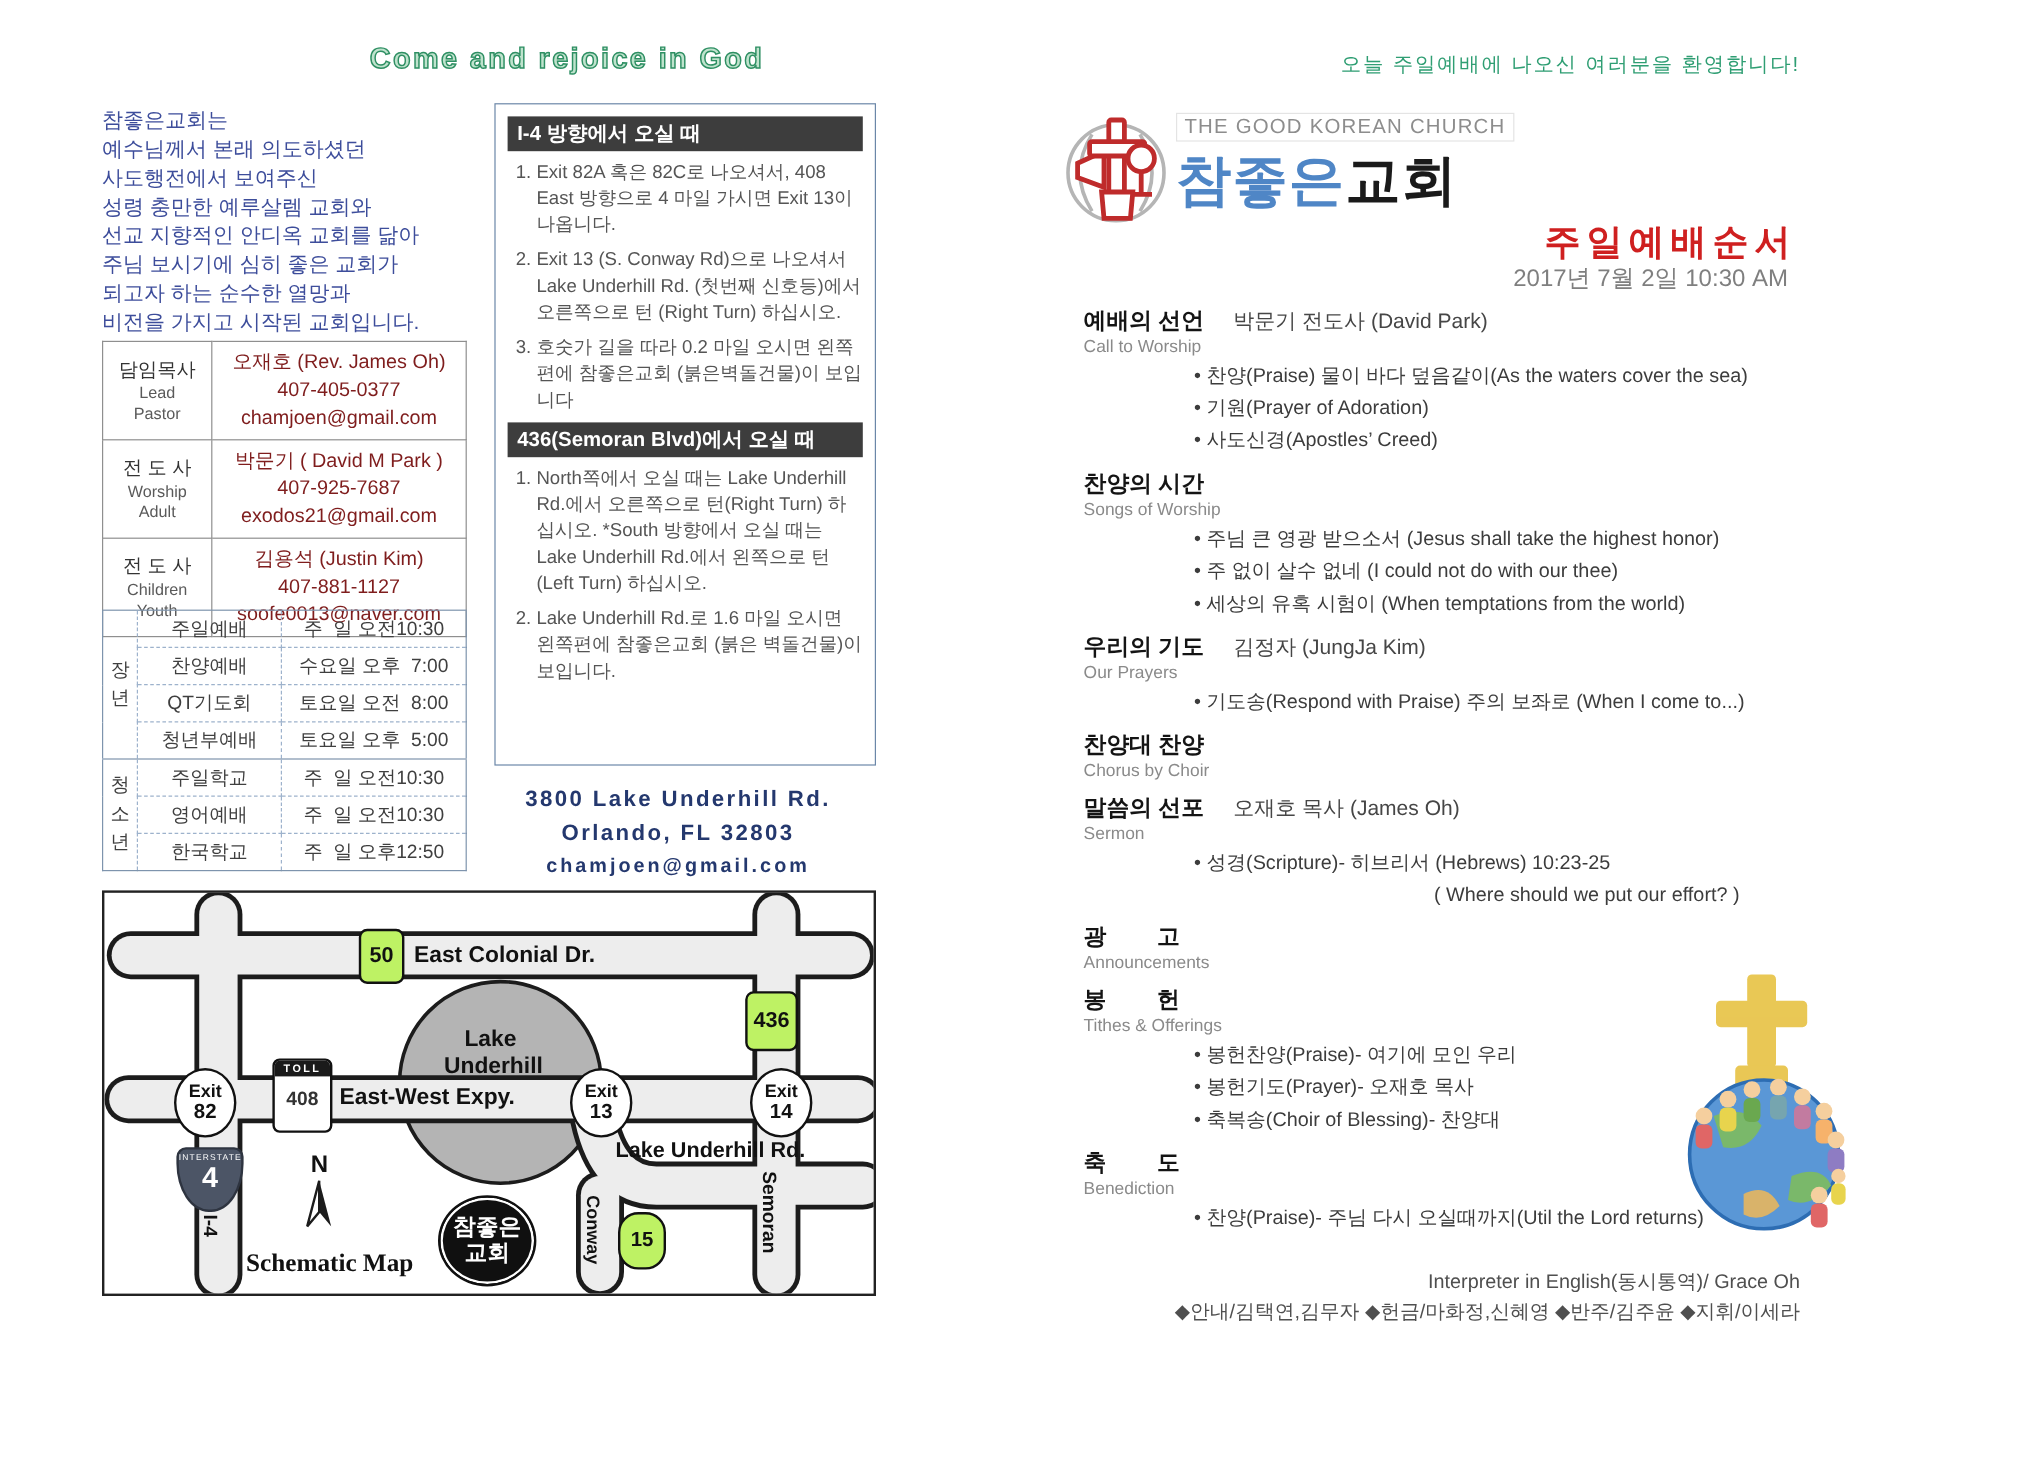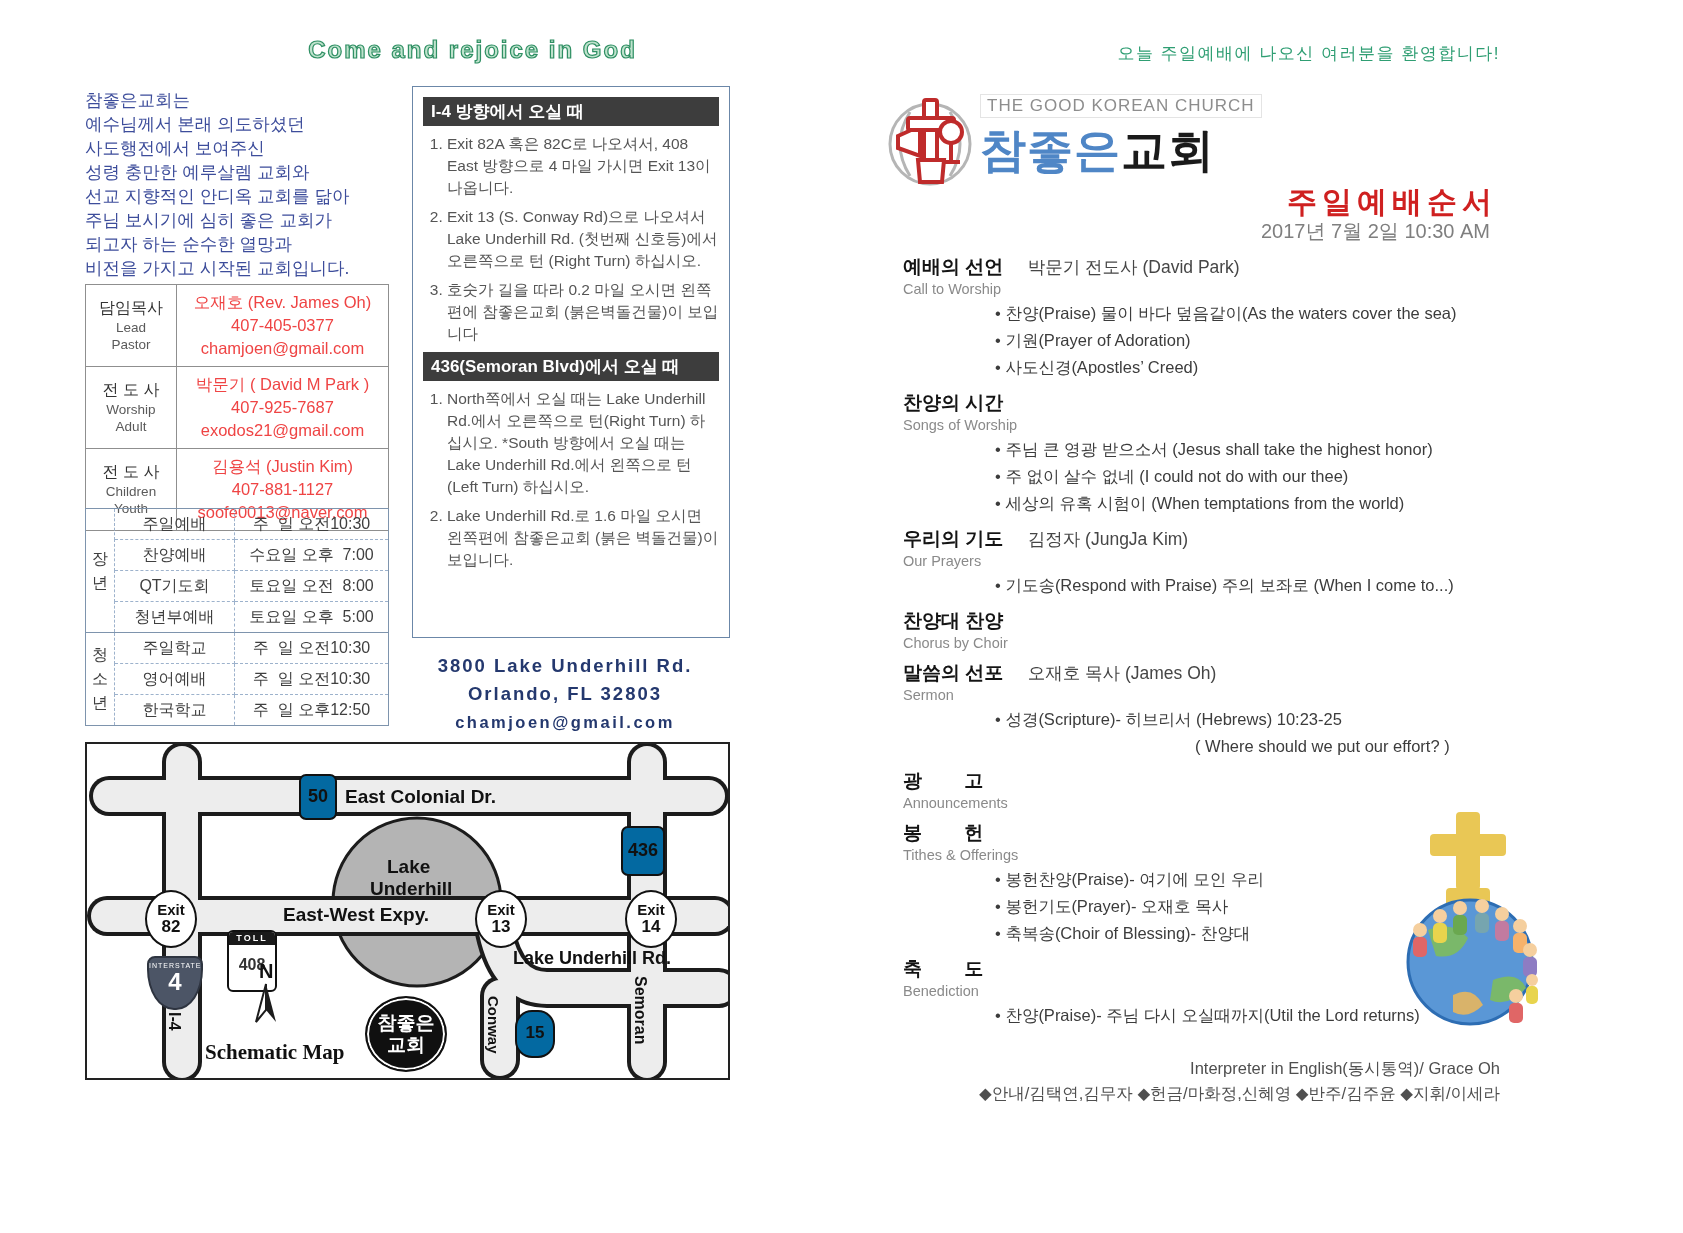--- a/index.html
+++ b/index.html
@@ -18,21 +18,21 @@
   .intro{left:85px;top:88px;width:320px;font-size:17.5px;line-height:24px;color:#3d4d9b;}
 
   table.contact{
     left:85px;top:284px;width:304px;border-collapse:collapse;position:absolute;
     font-size:16px;color:#4a4a4a;
   }
   table.contact td{border:1px solid #8f8f8f;padding:6px 2px;vertical-align:middle;}
   td.c-role{width:86px;text-align:center;}
   .r-ko{font-size:16px;color:#333;}
   .r-en{font-size:13.5px;color:#5a5a5a;line-height:17px;}
-  td.c-info{text-align:center;line-height:23px;font-size:16.5px;color:#ef4444;}
+  td.c-info{text-align:center;line-height:23px;font-size:16.5px;color:#7f1d1d;}
 
   table.sched{
     left:85px;top:508px;width:304px;border-collapse:collapse;position:absolute;
     font-size:16px;color:#3f3f3f;
   }
   table.sched td{border:1px dashed #9db2cc;height:30px;padding:0 2px;}
   table.sched td.glabel{
     width:24px;text-align:center;word-break:break-all;line-height:24px;
     border-right:1px dashed #9db2cc;color:#3f3f3f;
   }
@@ -55,21 +55,21 @@
   .addr{
     left:398px;top:652px;width:334px;text-align:center;
     color:#24386e;font-weight:bold;font-size:18.5px;line-height:28px;letter-spacing:2px;
   }
   .addr .small{font-size:16.5px;letter-spacing:2.5px;}
 
   
   .map{left:85px;top:742px;width:645px;height:338px;border:2px solid #222;box-sizing:border-box;background:#fff;}
   .map .lbl{position:absolute;font-weight:bold;color:#111;}
   .shield{
-    position:absolute;background:#0369a1;border:2px solid #111;border-radius:7px;
+    position:absolute;background:#bef264;border:2px solid #111;border-radius:7px;
     text-align:center;font-weight:bold;color:#111;
   }
   .exit{
     position:absolute;background:#fff;border:2px solid #111;border-radius:50%;
     text-align:center;font-weight:bold;color:#111;line-height:1.05;
     display:flex;flex-direction:column;justify-content:center;
   }
   .vtext{position:absolute;writing-mode:vertical-rl;font-weight:bold;color:#111;}
   .i4shield{
     position:absolute;background:#4c5566;color:#fff;text-align:center;
@@ -247,21 +247,21 @@
   </svg>
 
   <div class="lbl" style="left:300px;top:112px;font-size:19px;">Lake</div>
   <div class="lbl" style="left:283px;top:134px;font-size:19px;">Underhill</div>
 
   <div class="shield" style="left:212px;top:30px;width:34px;height:42px;font-size:18px;line-height:40px;">50</div>
   <div class="lbl" style="left:258px;top:42px;font-size:19px;">East Colonial Dr.</div>
 
   <div class="shield" style="left:534px;top:82px;width:40px;height:46px;font-size:18px;line-height:44px;">436</div>
 
-  <div class="tollshield" style="left:140px;top:138px;width:46px;height:58px;margin-top:48px;">
+  <div class="tollshield" style="left:140px;top:138px;width:46px;height:58px;">
     <div class="tolltop">TOLL</div>
     <div style="font-size:16px;font-weight:bold;line-height:40px;">408</div>
   </div>
   <div class="lbl" style="left:196px;top:160px;font-size:19px;">East-West Expy.</div>
 
   <div class="exit" style="left:58px;top:146px;width:48px;height:54px;font-size:15px;">
     <span>Exit</span>
       <span style="font-size:17px;">82</span>
   </div>
   <div class="exit" style="left:388px;top:146px;width:48px;height:54px;font-size:15px;">

